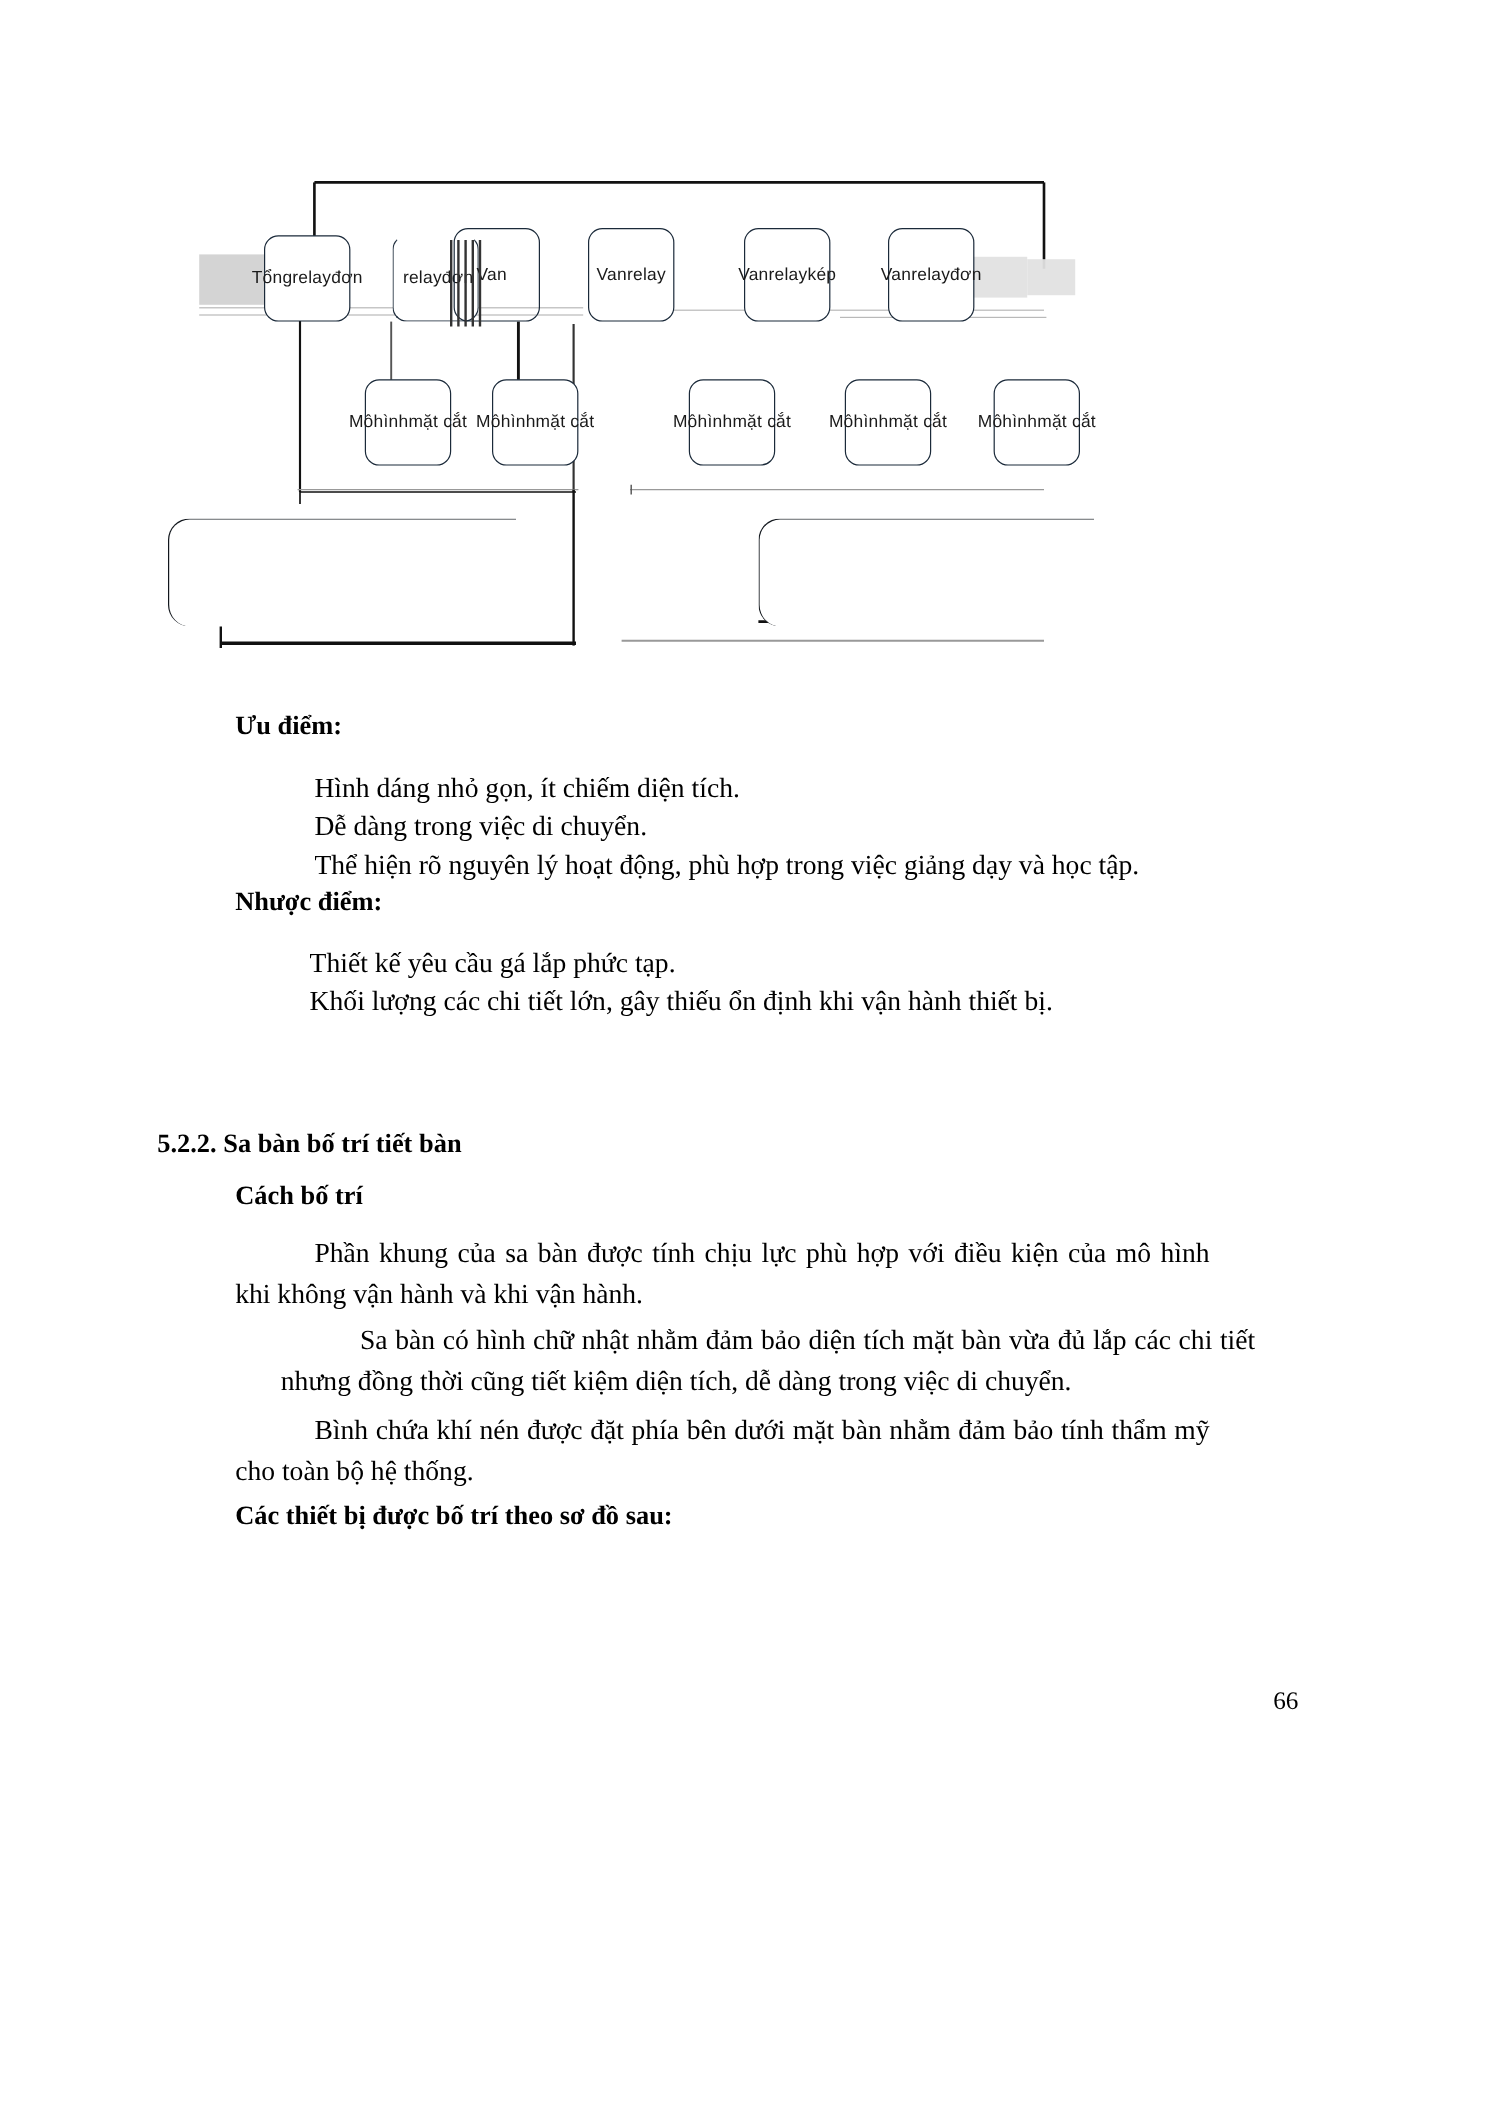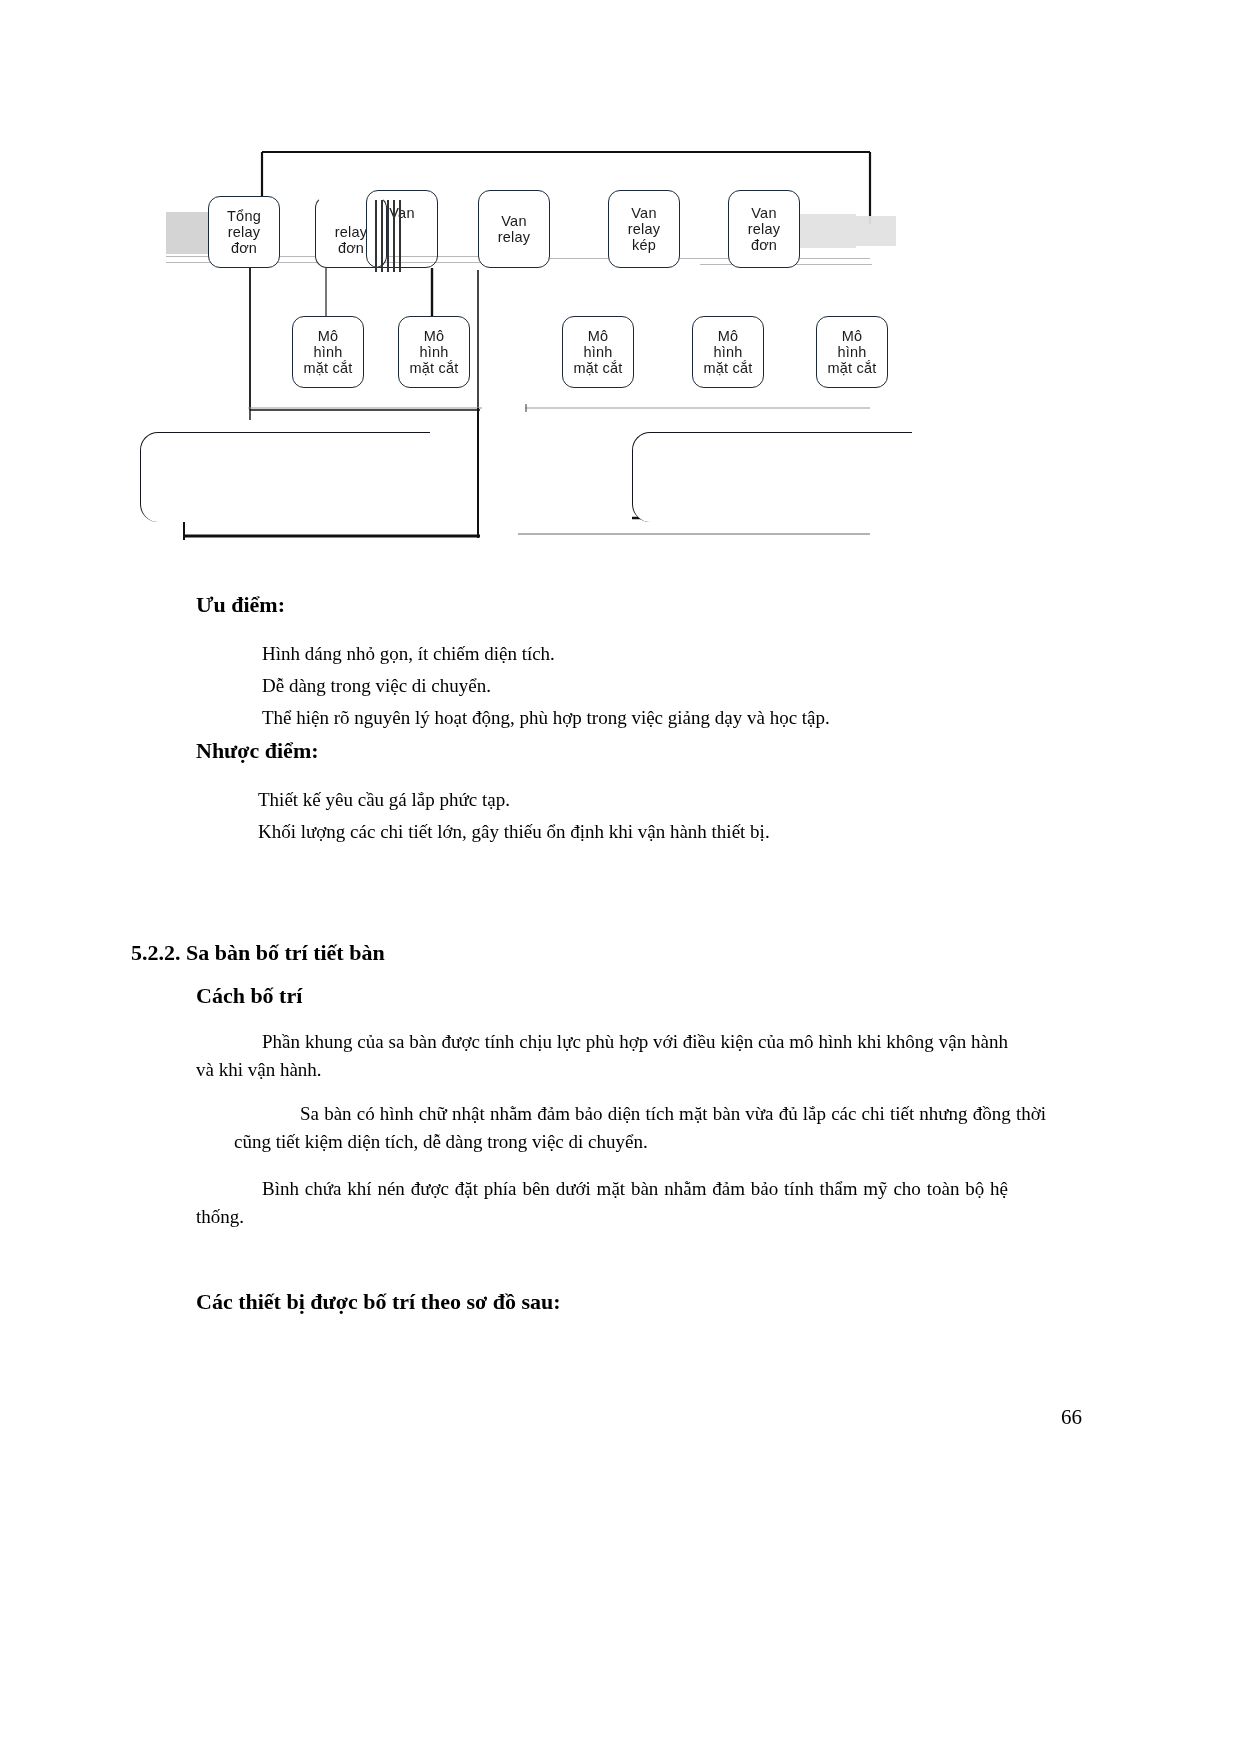--- a/index.html
+++ b/index.html
@@ -45,25 +45,26 @@
     position: absolute;
     box-sizing: border-box;
     border: 1.6px solid #1b2a3a;
     border-radius: 12px;
     background: #ffffff;
     font-family: "Liberation Sans", "DejaVu Sans", sans-serif;
     font-size: 14.5px;
     line-height: 1.12;
     color: #1a1a1a;
     display: flex;
-    flex-direction: column;
+    flex-direction: row;
     align-items: center;
     justify-content: center;
     text-align: center;
     letter-spacing: 0.2px;
+    margin-left: 12px;
   }
   .node span { display: block; white-space: nowrap; }
 
   
   .smudge {
     position: absolute;
     background: #d2d2d2;
     opacity: 0.95;
   }
   .smudge.light { background: #e2e2e2; }
@@ -111,21 +112,21 @@
   }
 
   .h-bold {
     position: absolute;
     font-weight: bold;
     font-size: 22px;
   }
 
   .para {
     position: absolute;
-    font-size: 19px;
+    font-size: 23px;
     line-height: 1.48;
   }
 
   .para.justified {
     text-align: justify;
     text-justify: inter-word;
   }
 
   .page-number {
     position: absolute;
@@ -274,17 +275,17 @@
   <div class="h-bold" style="left:131px; top:940px;">5.2.2. Sa bàn bố trí tiết bàn</div>
 
   <div class="h-bold" style="left:196px; top:983px;">Cách bố trí</div>
 
   <div class="para justified" style="left:196px; top:1028px; width:812px; text-indent:66px;">Phần khung của sa bàn được tính chịu lực phù hợp với điều kiện của mô hình khi không vận hành và khi vận hành.</div>
 
   <div class="para justified" style="left:196px; top:1100px; width:812px; text-indent:66px;margin-left:38px;">Sa bàn có hình chữ nhật nhằm đảm bảo diện tích mặt bàn vừa đủ lắp các chi tiết nhưng đồng thời cũng tiết kiệm diện tích, dễ dàng trong việc di chuyển.</div>
 
   <div class="para justified" style="left:196px; top:1175px; width:812px; text-indent:66px;">Bình chứa khí nén được đặt phía bên dưới mặt bàn nhằm đảm bảo tính thẩm mỹ cho toàn bộ hệ thống.</div>
 
-  <div class="h-bold" style="left:196px; top:1250px;margin-top:39px;">Các thiết bị được bố trí theo sơ đồ sau:</div>
+  <div class="h-bold" style="left:196px; top:1250px;">Các thiết bị được bố trí theo sơ đồ sau:</div>
 
   <div class="page-number">66</div>
 
 </div>
 
 </body></html>

